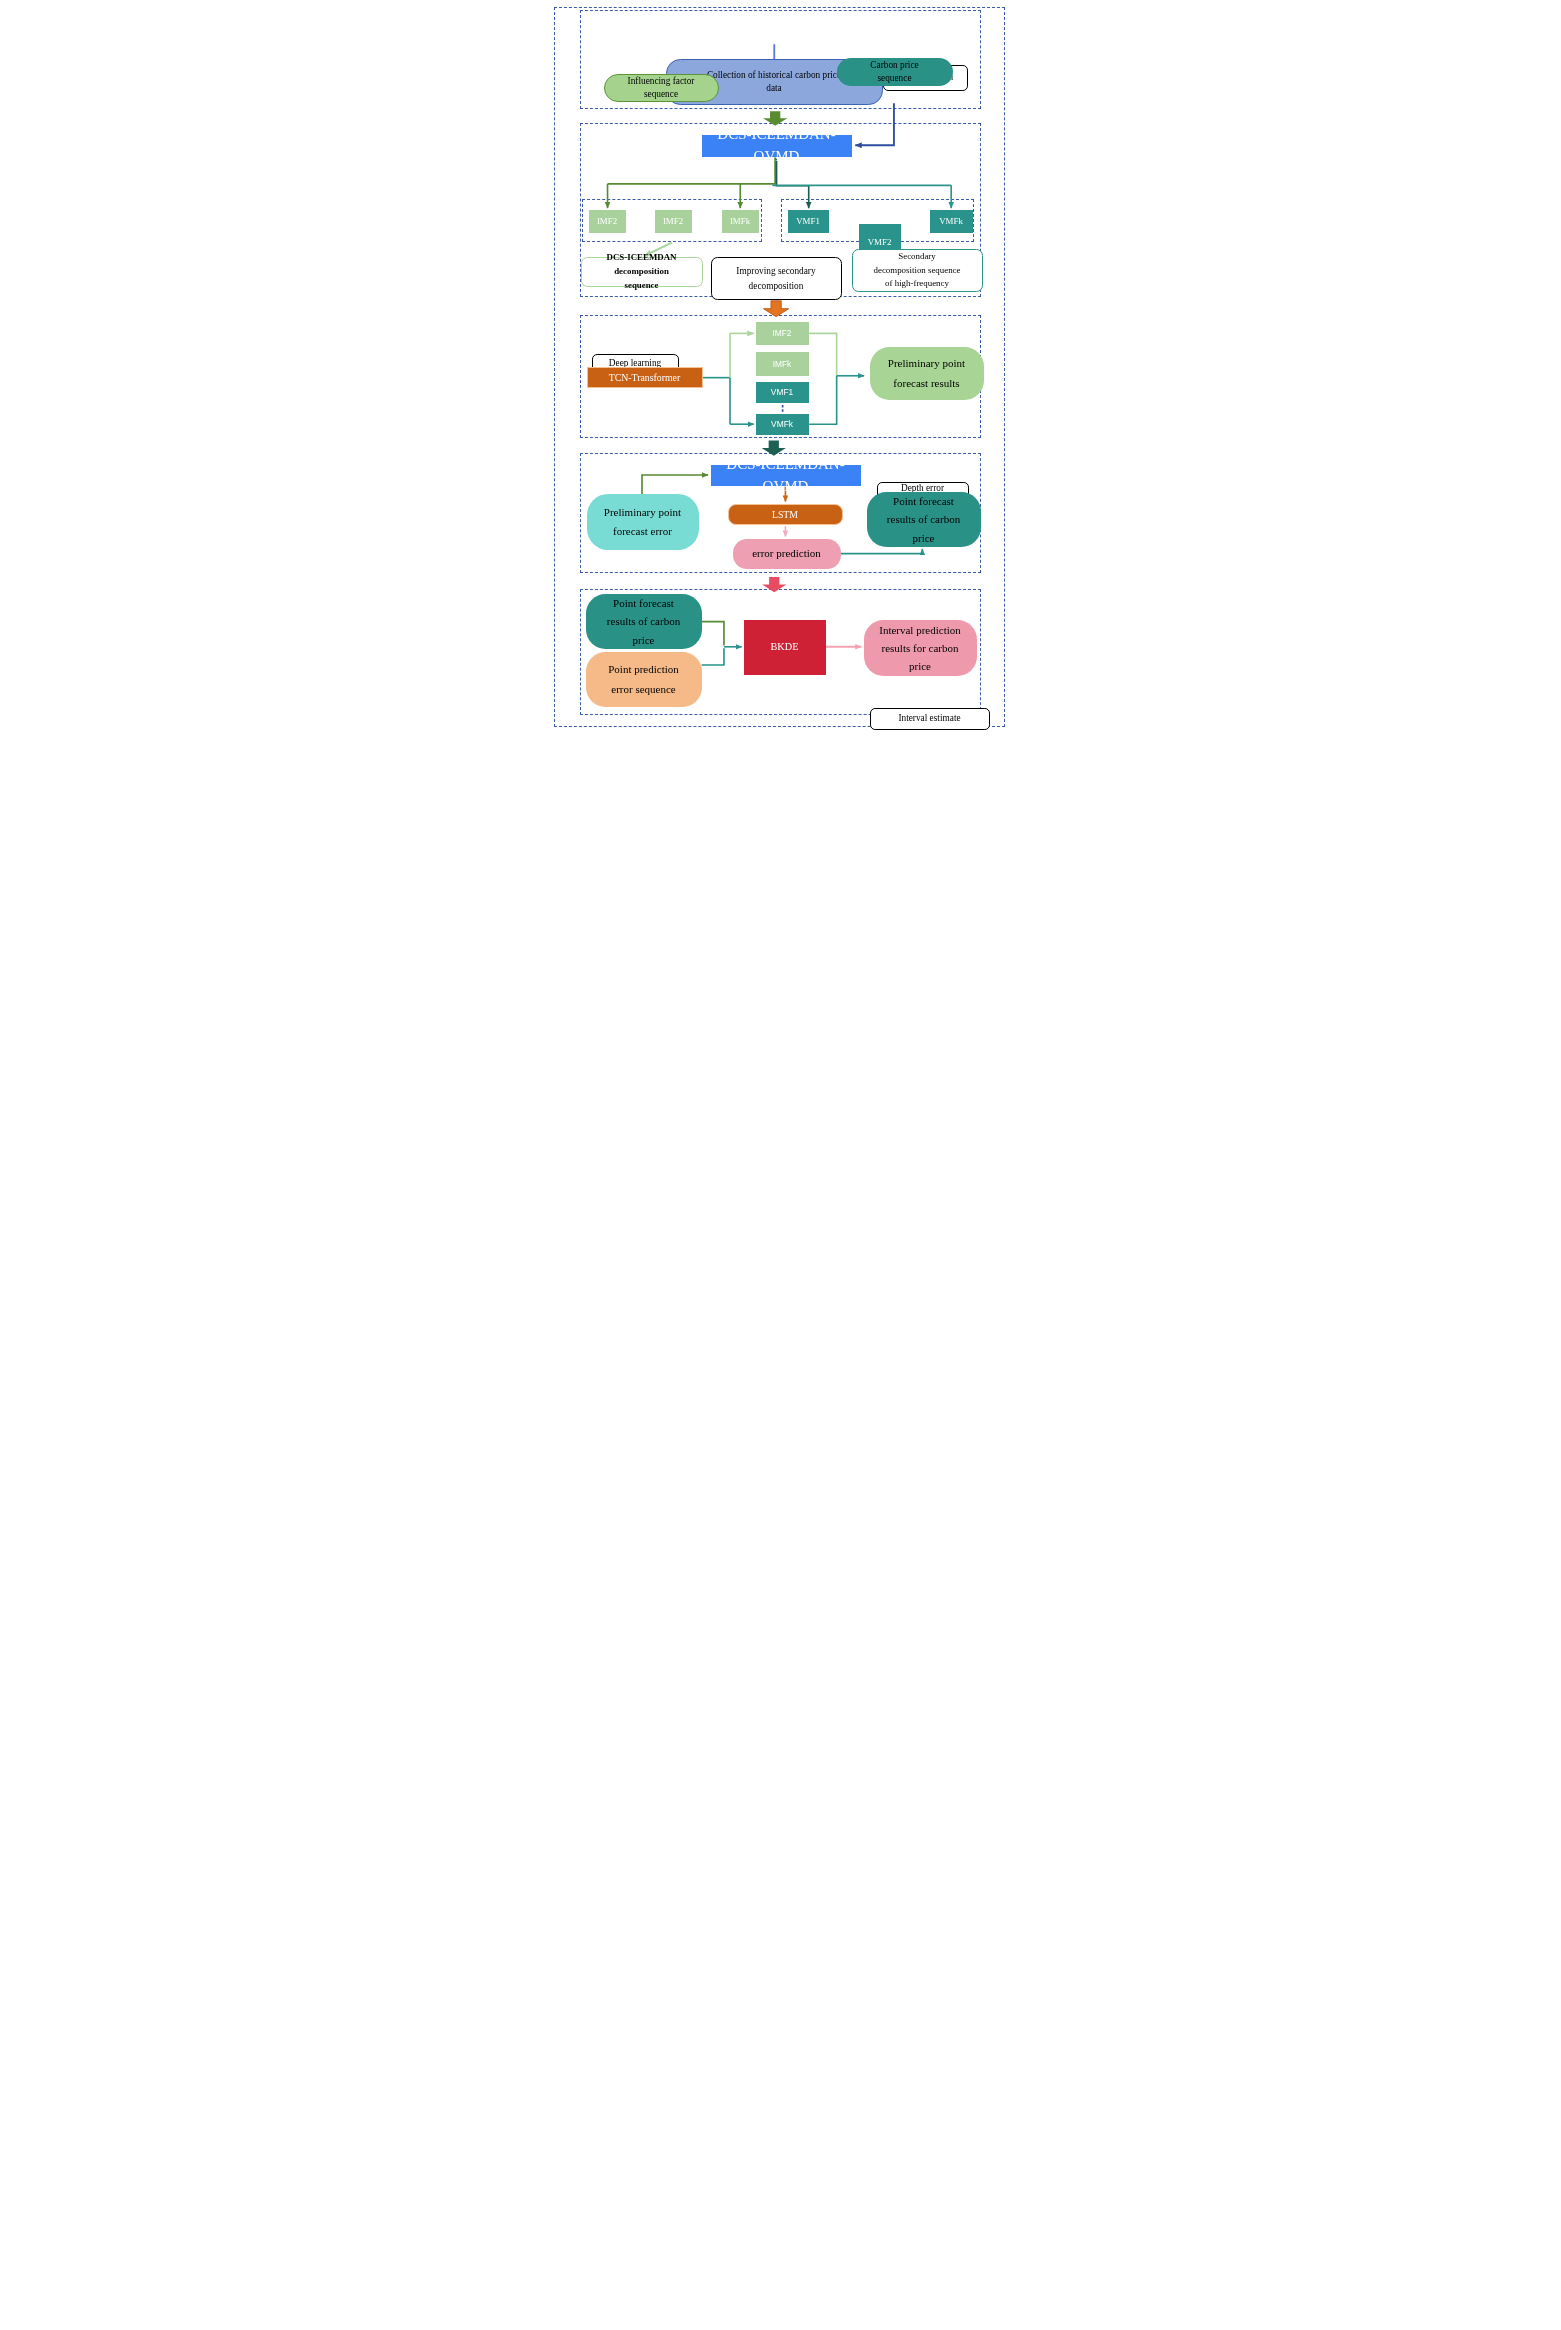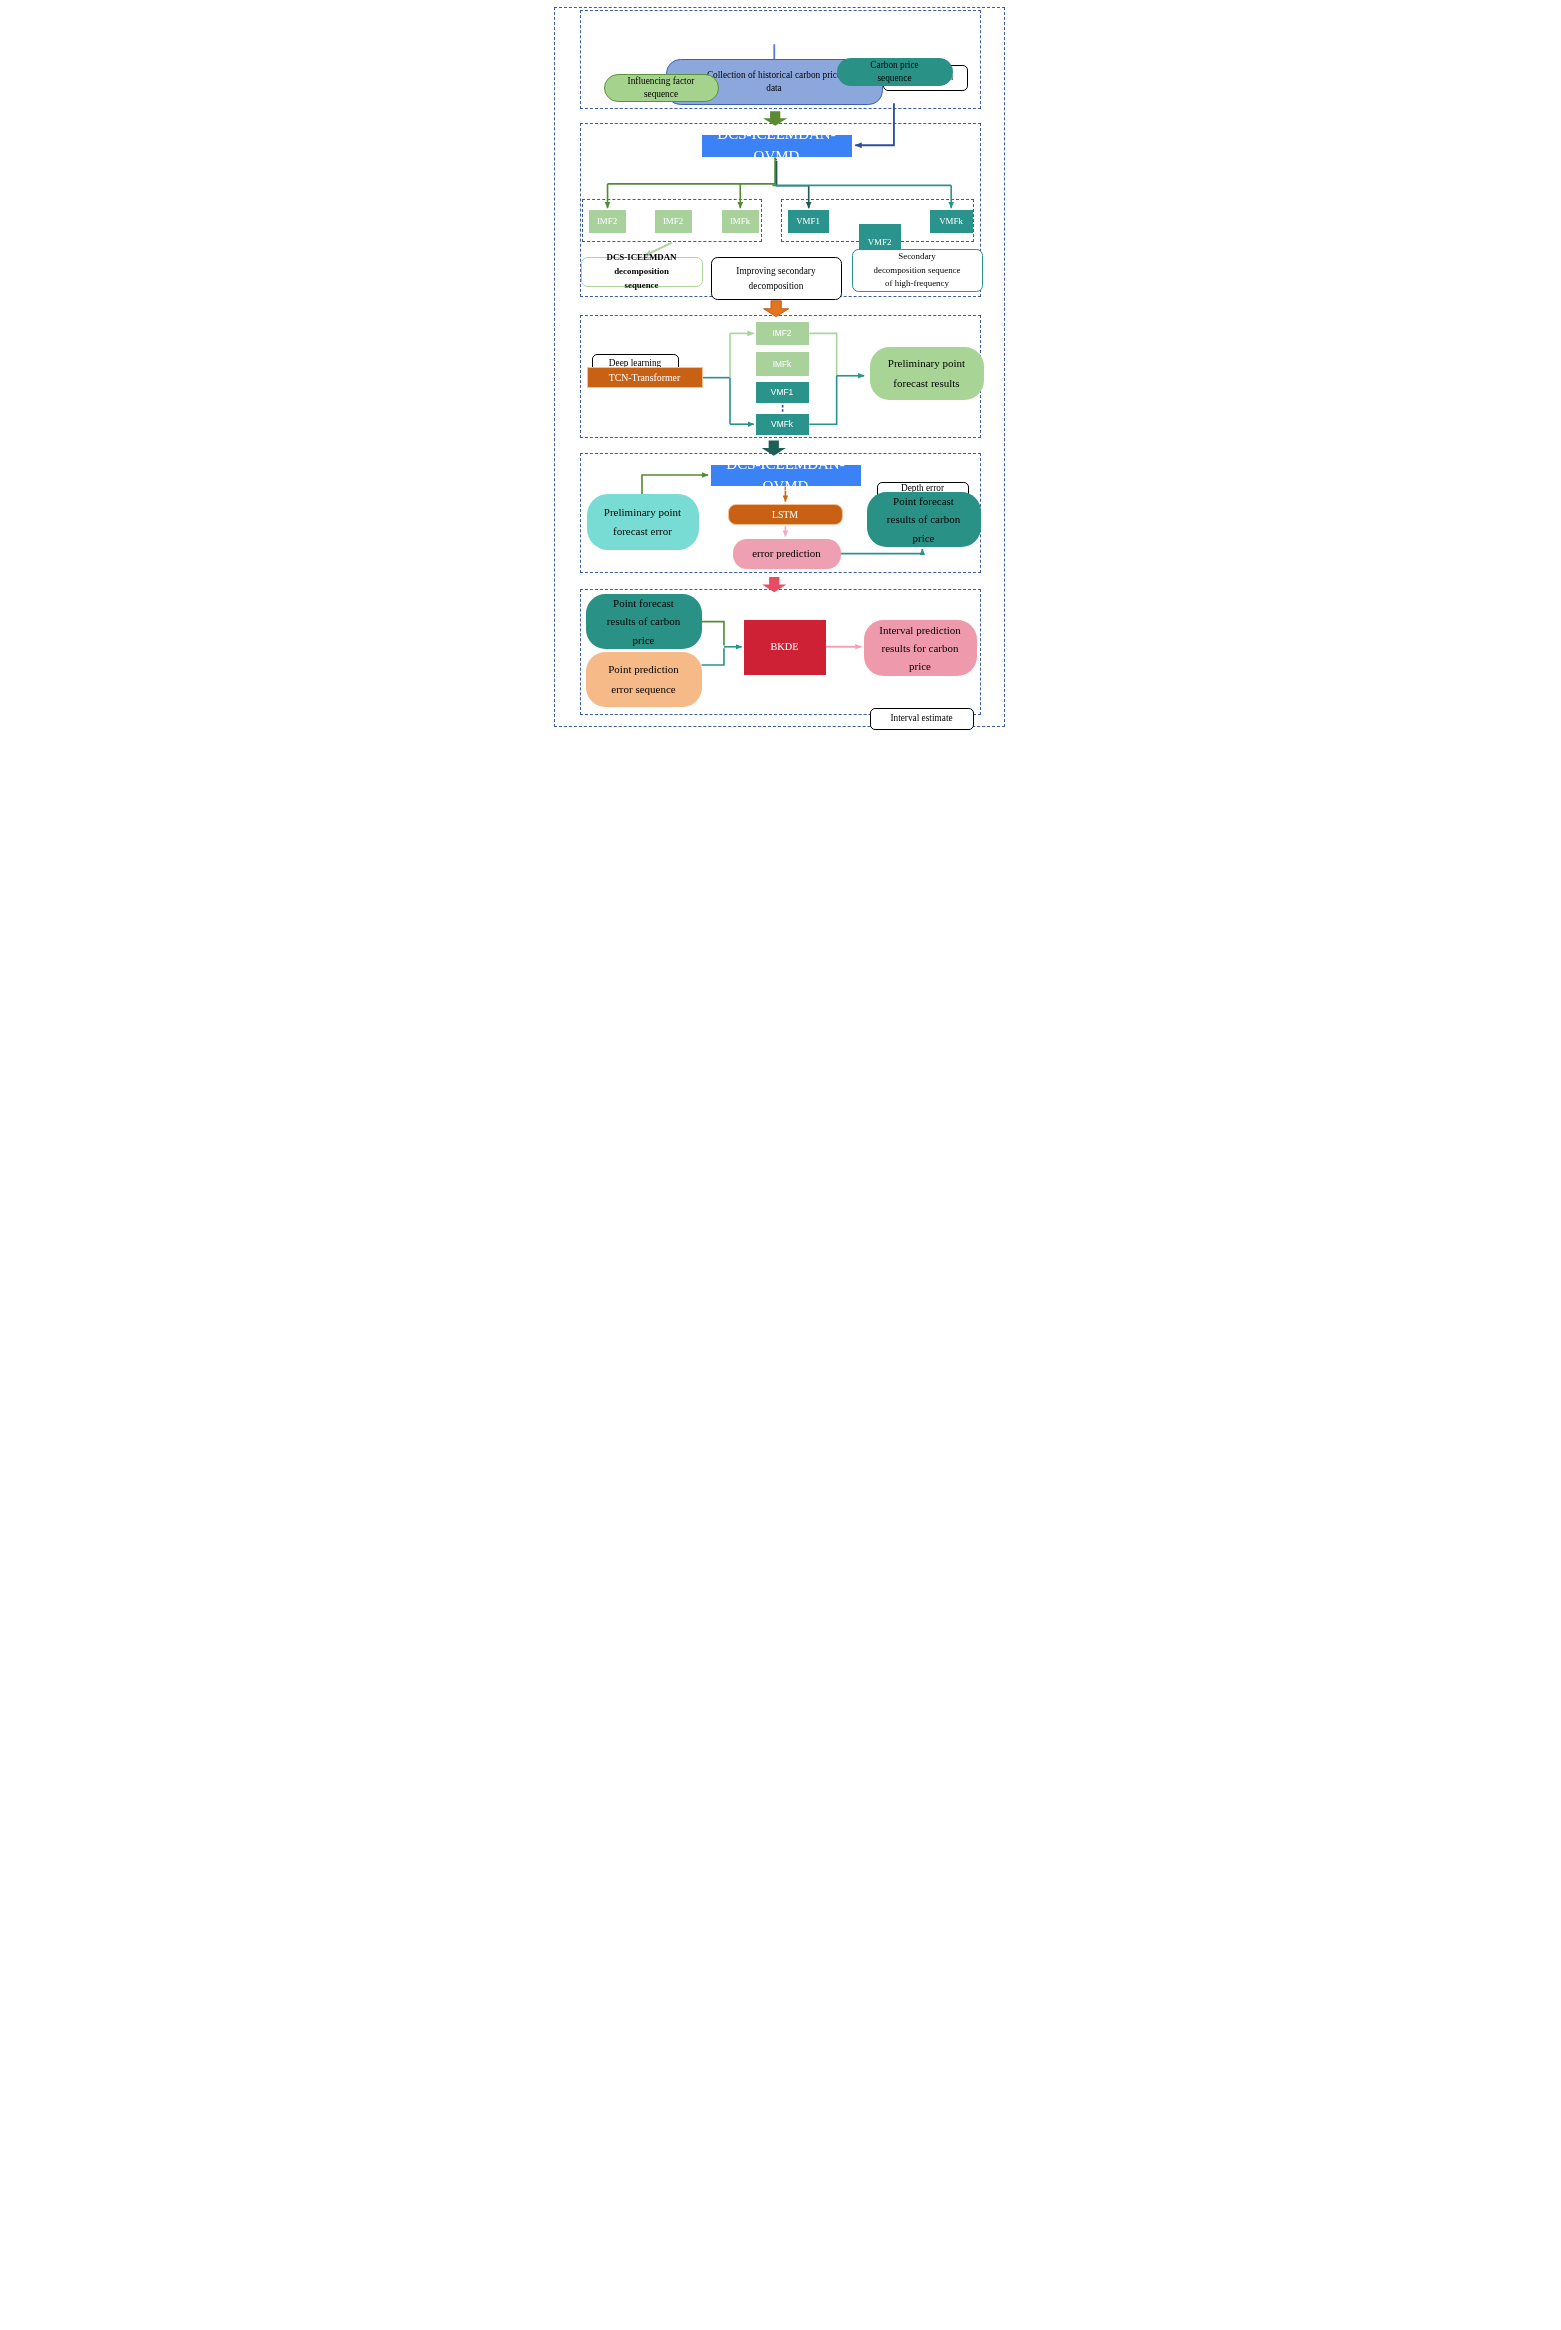--- a/index.html
+++ b/index.html
@@ -176,16 +176,16 @@
 
   <div class="node blob" style="left:39px;top:594px;width:116px;height:55px;background:#2a9187;line-height:1.65;">Point forecast
 results of carbon
 price</div>
   <div class="node blob" style="left:39px;top:652px;width:116px;height:55px;background:#f5ba88;">Point prediction
 error sequence</div>
   <div class="node" style="left:197px;top:620px;width:82px;height:55px;background:#cf2136;color:#fff;font-size:10.3px;">BKDE</div>
   <div class="node blob" style="left:317px;top:620px;width:113px;height:56px;background:#ee9aac;line-height:1.65;">Interval prediction
 results for carbon
 price</div>
-  <div class="node lbl" style="left:323px;top:684px;width:104px;height:22.4px;">Interval estimate</div>
+  <div class="node lbl" style="left:323px;top:684px;width:120px;height:22.4px;">Interval estimate</div>
 
 </div>
 
 
 </body></html>

